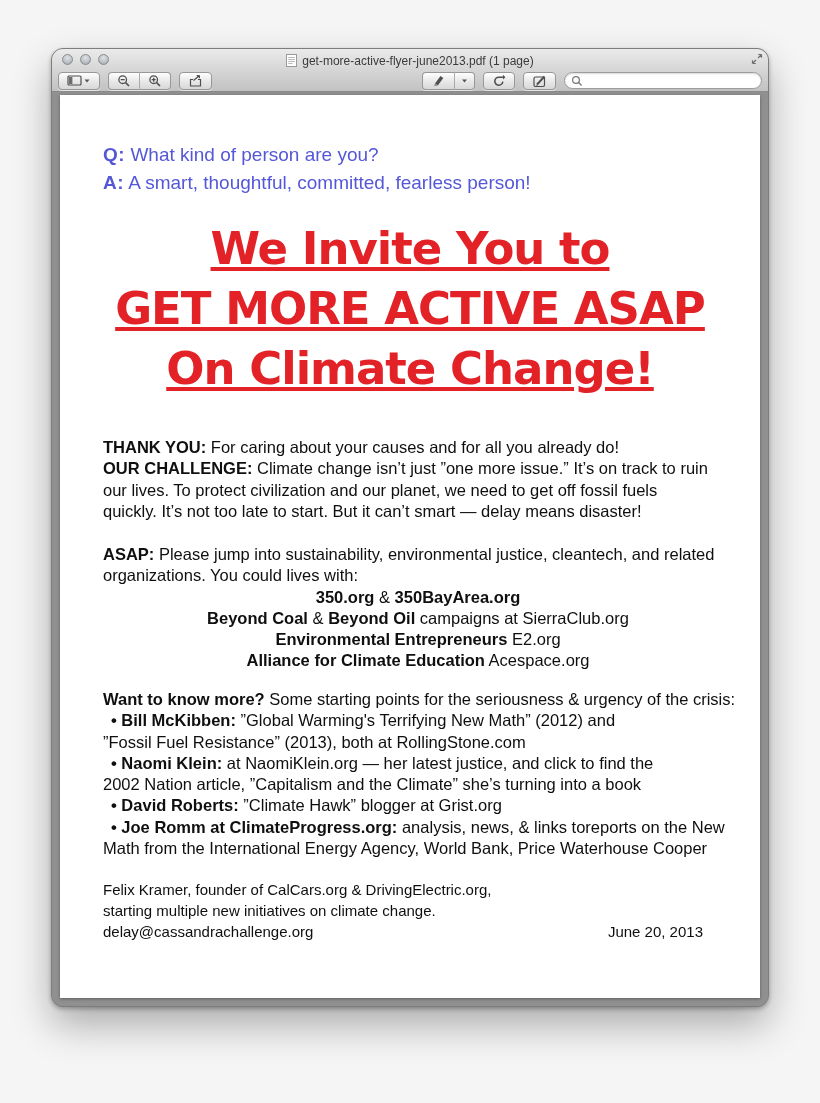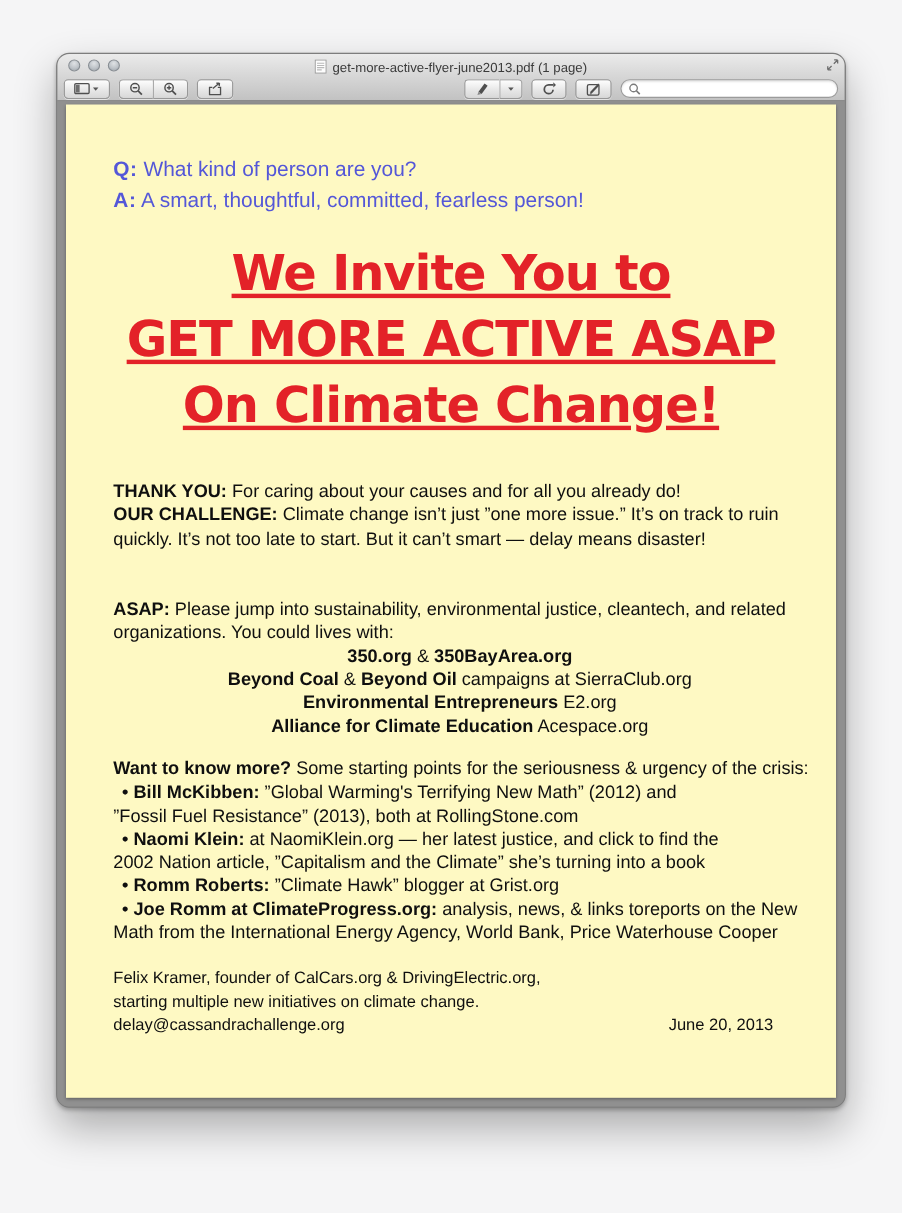--- a/index.html
+++ b/index.html
@@ -50,21 +50,21 @@
   .spacer{flex:1}
   .search{
     width:198px;height:17px;border-radius:9px;background:#fff;
     border:1px solid #9b9b9b;display:flex;align-items:center;
     padding:0 6px;box-sizing:border-box;gap:4px;
     box-shadow:inset 0 1px 2px rgba(0,0,0,.15);
   }
   .search input{border:none;outline:none;flex:1;height:13px;font-size:11px;background:transparent;font-family:"Liberation Sans",sans-serif}
   
   .content{position:absolute;top:43px;left:0;right:0;bottom:0;background:#909090}
-  .page{position:absolute;left:8px;right:8px;top:3px;bottom:8px;background:#fef9c3;box-shadow:0 1px 3px rgba(0,0,0,.35)}
+  .page{position:absolute;left:8px;right:8px;top:3px;bottom:8px;background:#ffffff;box-shadow:0 1px 3px rgba(0,0,0,.35)}
   .blk{position:absolute;left:43px;width:630px;color:#0f0f0f}
   .b{font-weight:700}
   .line{white-space:nowrap}
   .qa{top:46px;color:var(--blue);font-size:19px;line-height:28px;font-weight:500}
   .qa .b{font-weight:700;letter-spacing:.5px}
   .headline{
     top:124px;left:0;right:0;width:auto;text-align:center;color:var(--red);
     font-family:"DejaVu Sans",sans-serif;font-weight:700;
     font-size:45px;line-height:60px;letter-spacing:-1px;text-decoration:underline;
   }
@@ -202,20 +202,21 @@
         <div class="line">On Climate Change!</div>
       </div>
 
       <div class="blk para p1">
         <div class="line">
           <span class="b">THANK YOU:</span><span> For caring about your causes and for all you already do!</span>
         </div>
         <div class="line">
           <span class="b">OUR CHALLENGE:</span><span> Climate change isn’t just ”one more issue.” It’s on track to ruin</span>
         </div>
+        <div class="line">our lives. To protect civilization and our planet, we need to get off fossil fuels</div>
         <div class="line">quickly. It’s not too late to start. But it can’t smart — delay means disaster!</div>
       </div>
 
       <div class="blk para p2">
         <div class="line">
           <span class="b">ASAP:</span><span> Please jump into sustainability, environmental justice, cleantech, and related</span>
         </div>
         <div class="line">organizations. You could lives with:</div>
         <div class="center">
           <span class="b">350.org</span><span> &amp; </span><span class="b">350BayArea.org</span><span></span>
@@ -237,21 +238,21 @@
         </div>
         <div class="line bullet-line">
           <span class="b">• Bill McKibben:</span><span> ”Global Warming's Terrifying New Math” (2012) and</span>
         </div>
         <div class="line">”Fossil Fuel Resistance” (2013), both at RollingStone.com</div>
         <div class="line bullet-line">
           <span class="b">• Naomi Klein:</span><span> at NaomiKlein.org — her latest justice, and click to find the</span>
         </div>
         <div class="line">2002 Nation article, ”Capitalism and the Climate” she’s turning into a book</div>
         <div class="line bullet-line">
-          <span class="b">• Romm Roberts:</span><span> ”Climate Hawk” blogger at Grist.org</span>
+          <span class="b">• David Roberts:</span><span> ”Climate Hawk” blogger at Grist.org</span>
         </div>
         <div class="line bullet-line">
           <span class="b">• Joe Romm at ClimateProgress.org:</span><span> analysis, news, &amp; links toreports on the New</span>
         </div>
         <div class="line">Math from the International Energy Agency, World Bank, Price Waterhouse Cooper</div>
       </div>
 
       <div class="blk footer">
         <div class="line">Felix Kramer, founder of CalCars.org &amp; DrivingElectric.org,</div>
         <div class="line">starting multiple new initiatives on climate change.</div>

